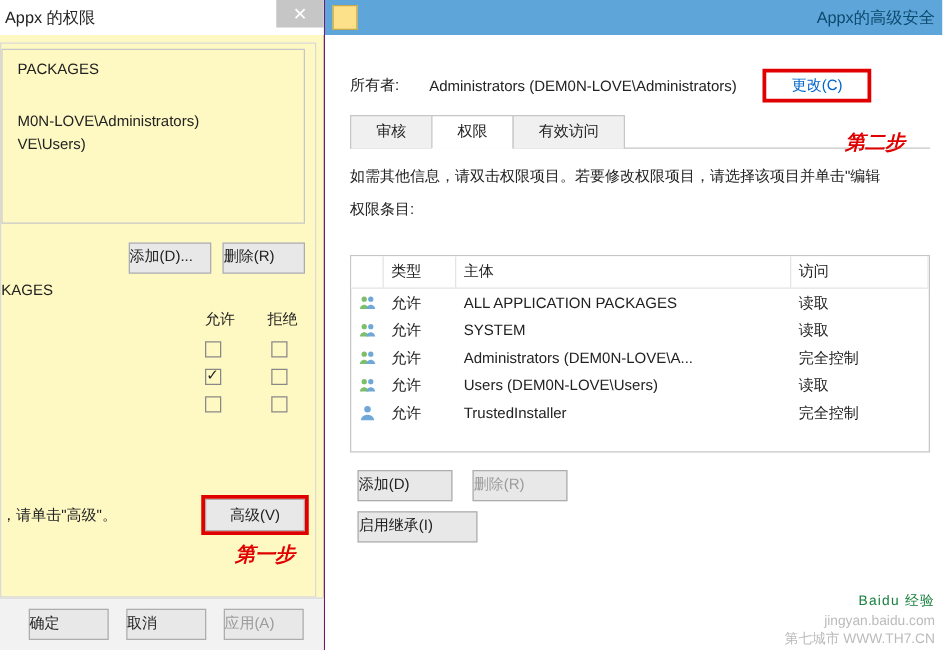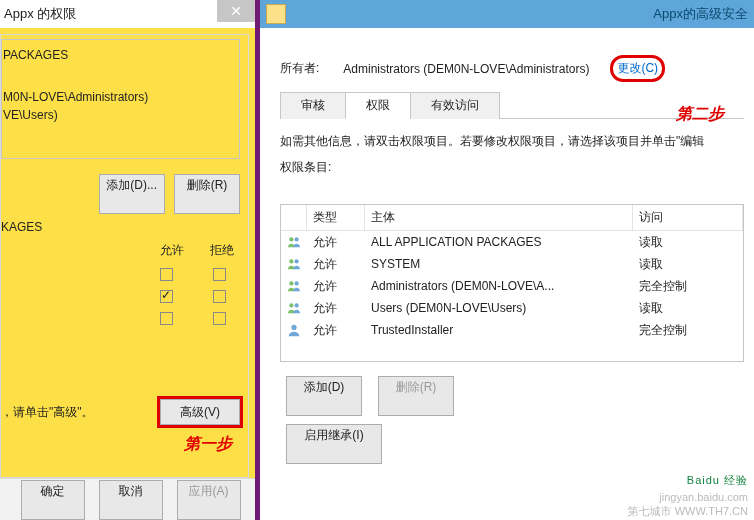--- a/index.html
+++ b/index.html
@@ -1,26 +1,26 @@
 <!DOCTYPE html>
 <html><head>
 <meta charset="utf-8">
 <style>
   * { box-sizing: border-box; margin: 0; padding: 0; }
   body { font-family: "Microsoft YaHei", "Segoe UI", Tahoma, sans-serif; font-size: 12px; color: #222; background: #fff; width: 754px; height: 520px; overflow: hidden; position: relative; }
 
   
-  .left-window { position: absolute; left: 0; top: 0; width: 260px; height: 520px; background: #fde047; border-right: 5px solid #701a75; }
+  .left-window { position: absolute; left: 0; top: 0; width: 260px; height: 520px; background: #fef9c3; border-right: 1px solid #701a75; }
   .left-titlebar { height: 28px; line-height: 28px; background: #fff; padding-left: 4px; font-size: 13px; position: relative; }
   .left-close { position: absolute; right: 0; top: 0; width: 38px; height: 22px; background: #c6c6c6; color: #fff; font-size: 14px; text-align: center; line-height: 22px; }
   .left-client { border: 1px solid #d9d9d9; margin: 6px 6px 0 0; height: 444px; position: relative; padding: 4px 8px 4px 0; overflow: hidden; }
-  .perm-list-box { border: 1px solid #c6c6c6; height: 120px; margin-bottom: 15px; padding: 6px 4px 4px 1px; line-height: 18px; overflow: hidden; white-space: nowrap; }
+  .perm-list-box { border: 1px solid #c6c6c6; height: 140px; margin-bottom: 15px; padding: 6px 4px 4px 12px; line-height: 18px; overflow: hidden; white-space: nowrap; }
   .perm-list-box div { overflow: hidden; text-overflow: clip; }
   .btn-row { text-align: right; margin: 6px 0; }
-  .btn { display: inline-block; min-width: 66px; height: 40px; line-height: 20px; border: 1px solid #adadad; background: #e8e8e8; text-align: center; margin-left: 6px; font-size: 12px; cursor: pointer; }
+  .btn { display: inline-block; min-width: 66px; height: 25px; line-height: 20px; border: 1px solid #adadad; background: #e8e8e8; text-align: left; margin-left: 6px; font-size: 12px; cursor: pointer; }
   .perm-header { display: flex; justify-content: flex-end; gap: 26px; padding-right: 6px; margin-top: 8px; }
   .checkgrid { margin-top: 4px; }
   .checkgrid .row { display: flex; justify-content: flex-end; gap: 40px; padding-right: 14px; height: 22px; align-items: center; }
   .checkbox { width: 13px; height: 13px; border: 1px solid #888; display: inline-block; position: relative; }
   .checkbox.checked::after { content: "✓"; position: absolute; top: -3px; left: 0; font-size: 12px; }
   .left-adv-row { position: absolute; bottom: 52px; left: 0; right: 8px; display: flex; align-items: center; justify-content: space-between; }
   .left-adv-row .btn-adv { width: 80px; height: 26px; line-height: 24px; border: 1px solid #adadad; background: #e8e8e8; text-align: center; }
   .highlight-red { outline: 3px solid #e00000; outline-offset: 0; }
   .step-label { color: #e00000; font-size: 16px; font-style: italic; font-weight: bold; }
   .left-footer { position: absolute; bottom: 0; left: 0; right: 0; height: 42px; display: flex; align-items: center; justify-content: center; gap: 8px; border-top: 1px solid #d9d9d9; background: #f2f2f2; }
@@ -117,21 +117,21 @@
 <div class="right-window">
   <div class="right-titlebar">
     <span class="ficon"></span>
     <span class="title">Appx的高级安全</span>
   </div>
 
   <div class="right-body">
     <div class="owner-row">
       <span>所有者:</span>
       <span>Administrators (DEM0N-LOVE\Administrators)</span>
-      <span class="link highlight-red" style="padding:2px 4px;border-radius:10px;">更改(C)</span>
+      <span class="link highlight-red" style="padding:2px 20px;">更改(C)</span>
     </div>
 
     <div class="tabs">
       <div class="tab">审核</div>
       <div class="tab active">权限</div>
       <div class="tab">有效访问</div>
     </div>
 
     <div class="step-label step2">第二步</div>
 

